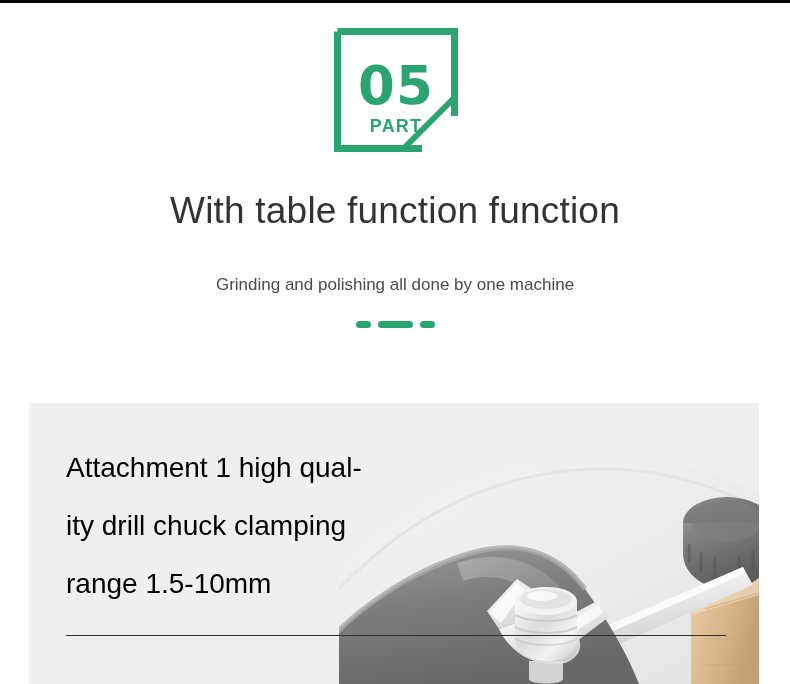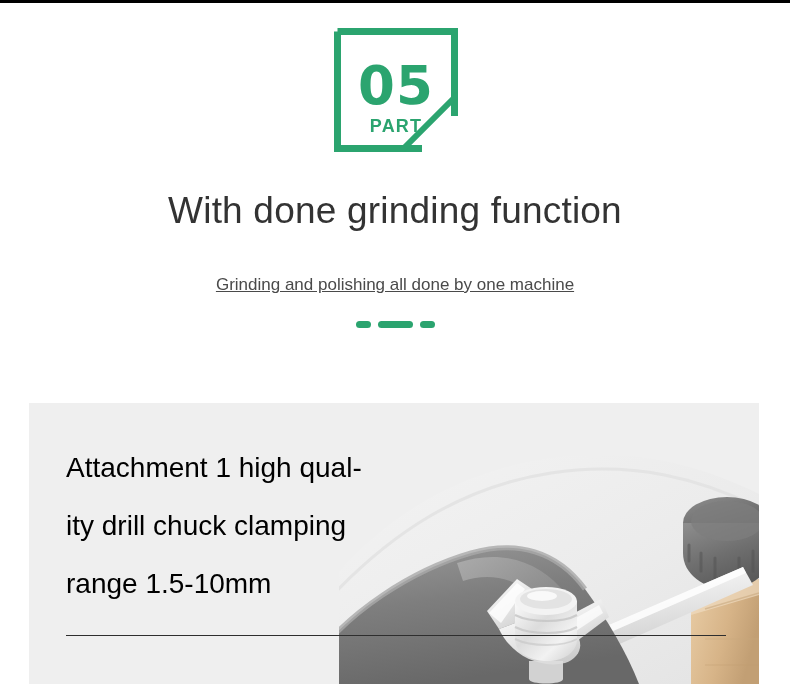--- a/index.html
+++ b/index.html
@@ -56,21 +56,20 @@
   }
   .subhead {
     position: absolute;
     left: 0; top: 274px;
     width: 790px;
     text-align: center;
     font-size: 17px;
     font-weight: 400;
     color: #4a4a4a;
     line-height: 1.3;
-    text-decoration: underline;
   }
 
   
   .dash-divider {
     display: flex;
     align-items: center;
     justify-content: center;
     gap: 7px;
   }
   .dash-divider i {
@@ -149,21 +148,21 @@
       </g>
 
       <line x1="68" y1="122" x2="124" y2="66" stroke="#2ba46f" stroke-width="6"></line>
 
       <text x="62" y="76" text-anchor="middle" font-family="'DejaVu Sans', sans-serif" font-size="53" font-weight="700" fill="#2ba46f" letter-spacing="1">05</text>
 
       <text x="62" y="104" text-anchor="middle" font-family="'Liberation Sans', sans-serif" font-size="18" font-weight="700" fill="#2ba46f" letter-spacing="1.2">PART</text>
     </svg>
   </div>
 
-  <div class="headline">With done grinding function</div>
+  <div class="headline">With table function function</div>
 
   <div class="subhead">Grinding and polishing all done by one machine</div>
 
   <div class="dash-divider divider-main">
     <i class="s"></i>
     <i class="l"></i>
     <i class="s"></i>
   </div>
 
   <div class="card">

